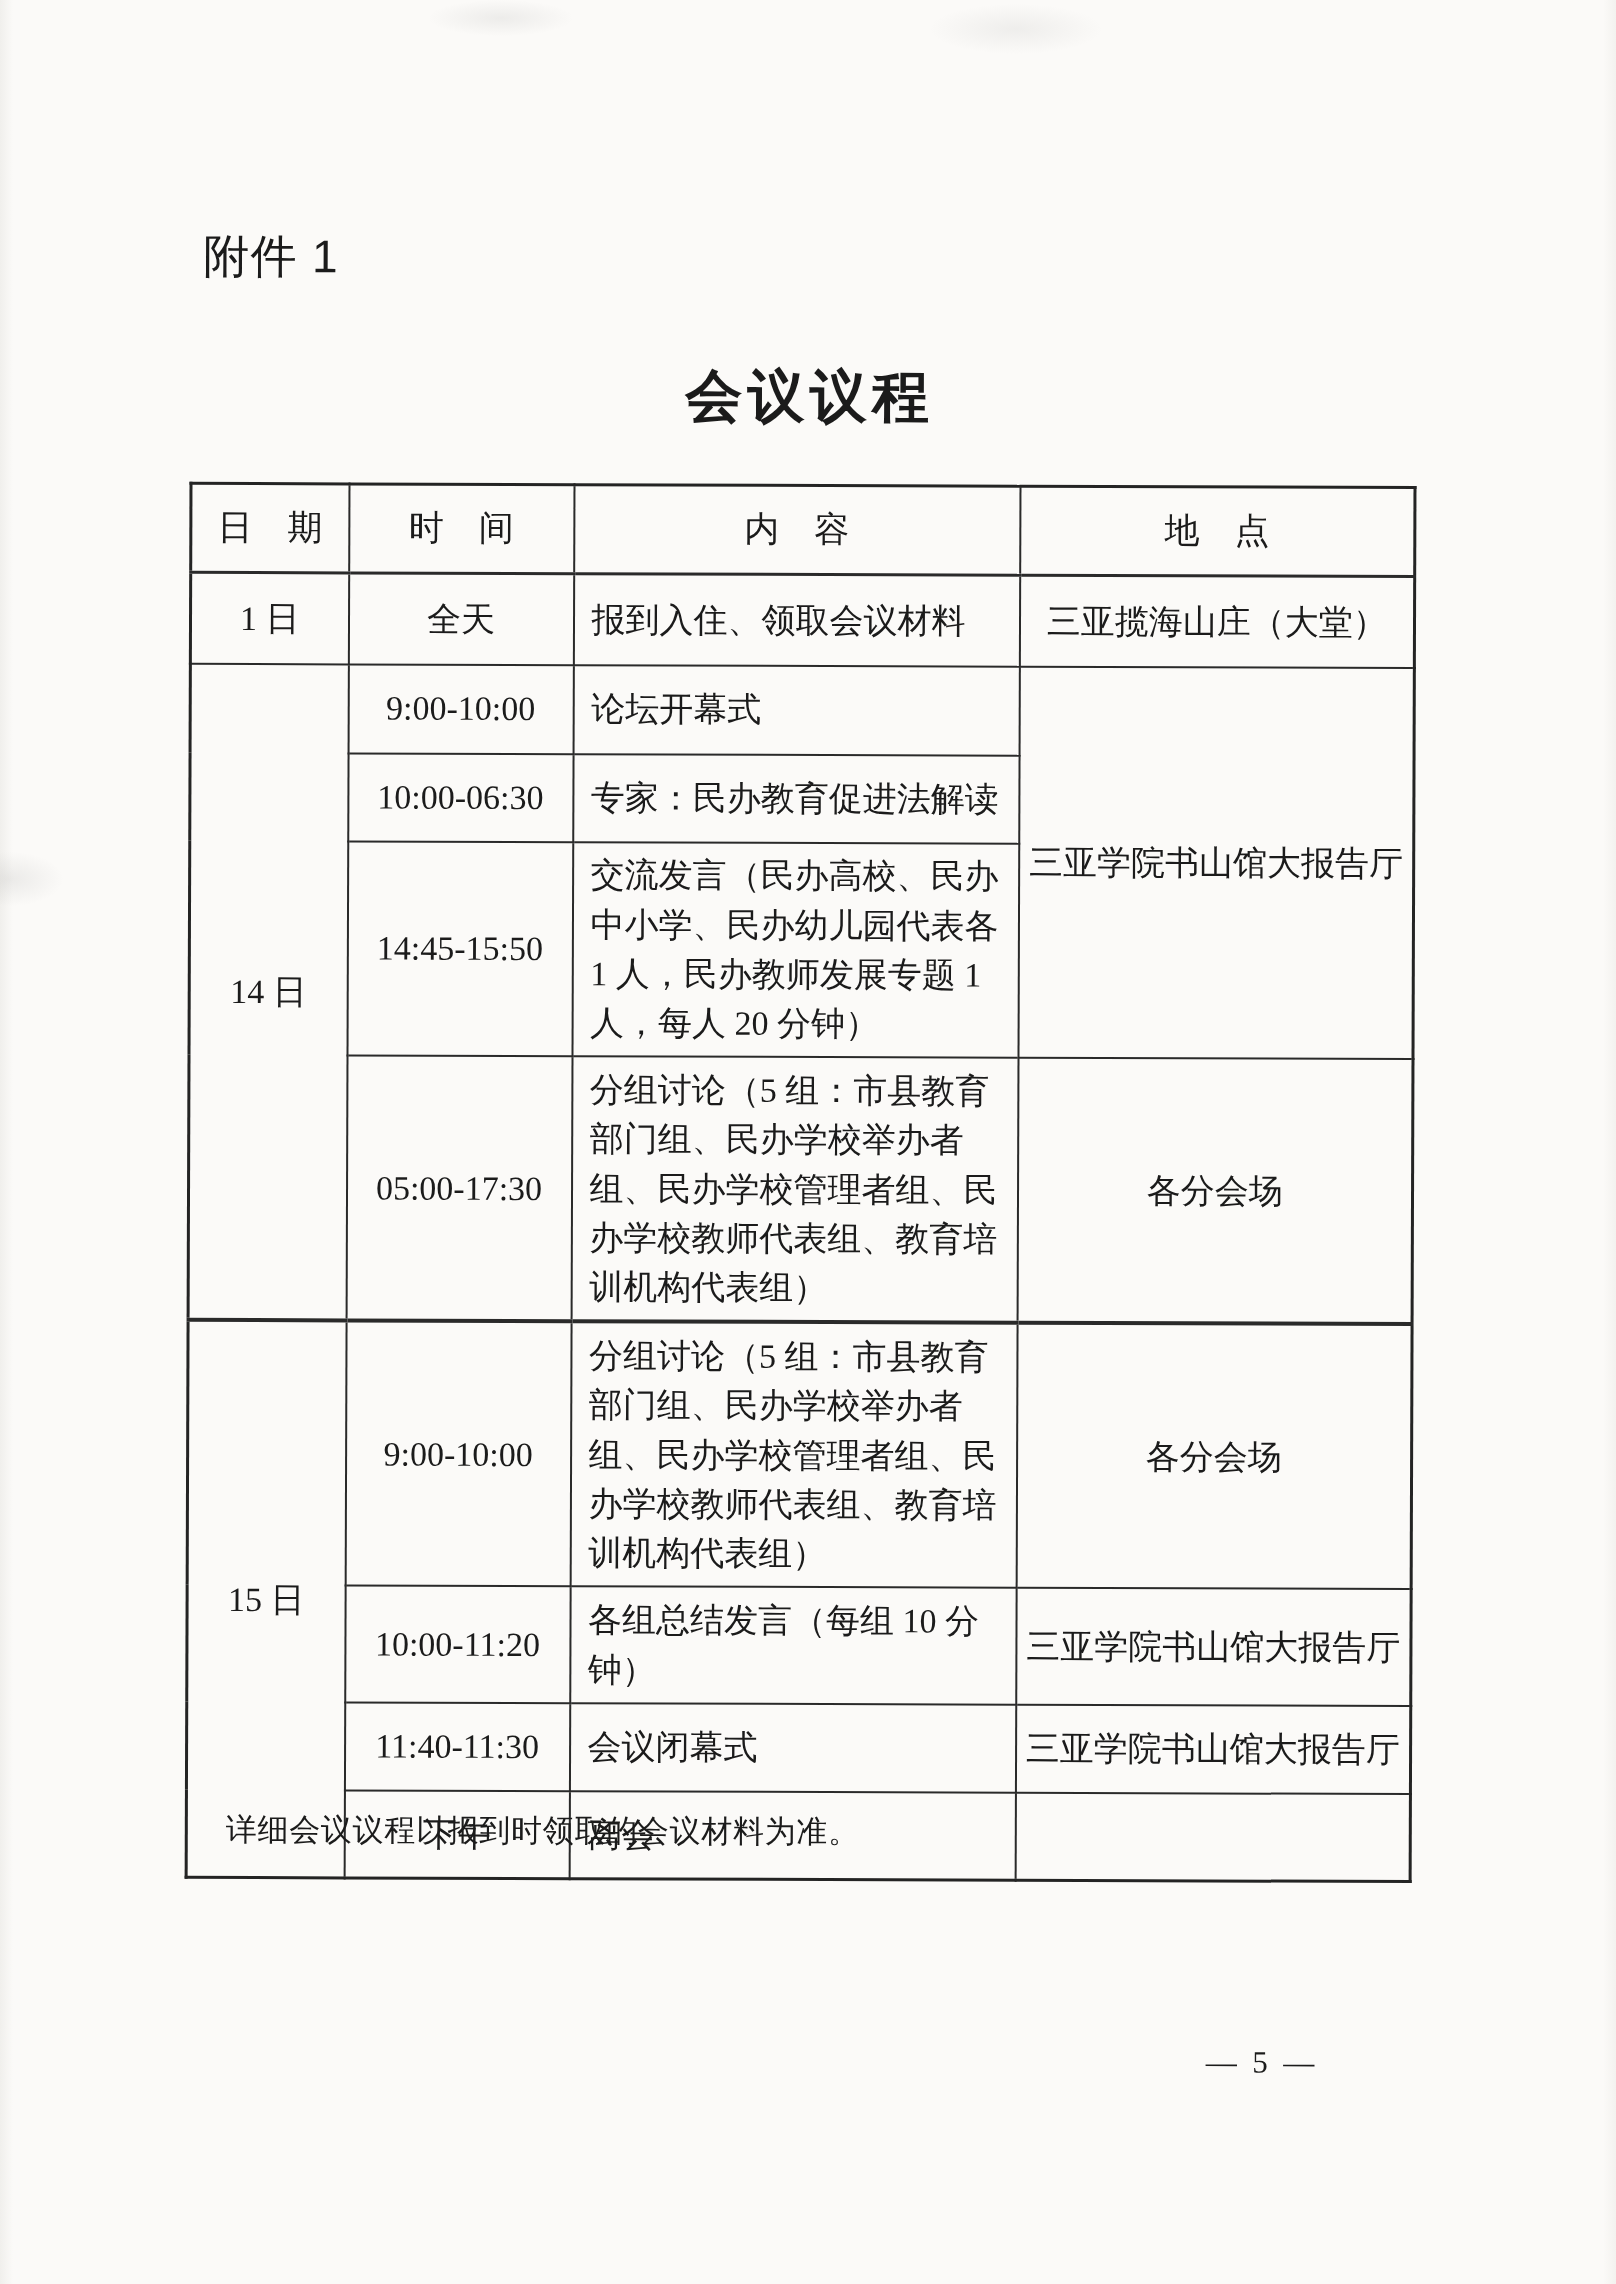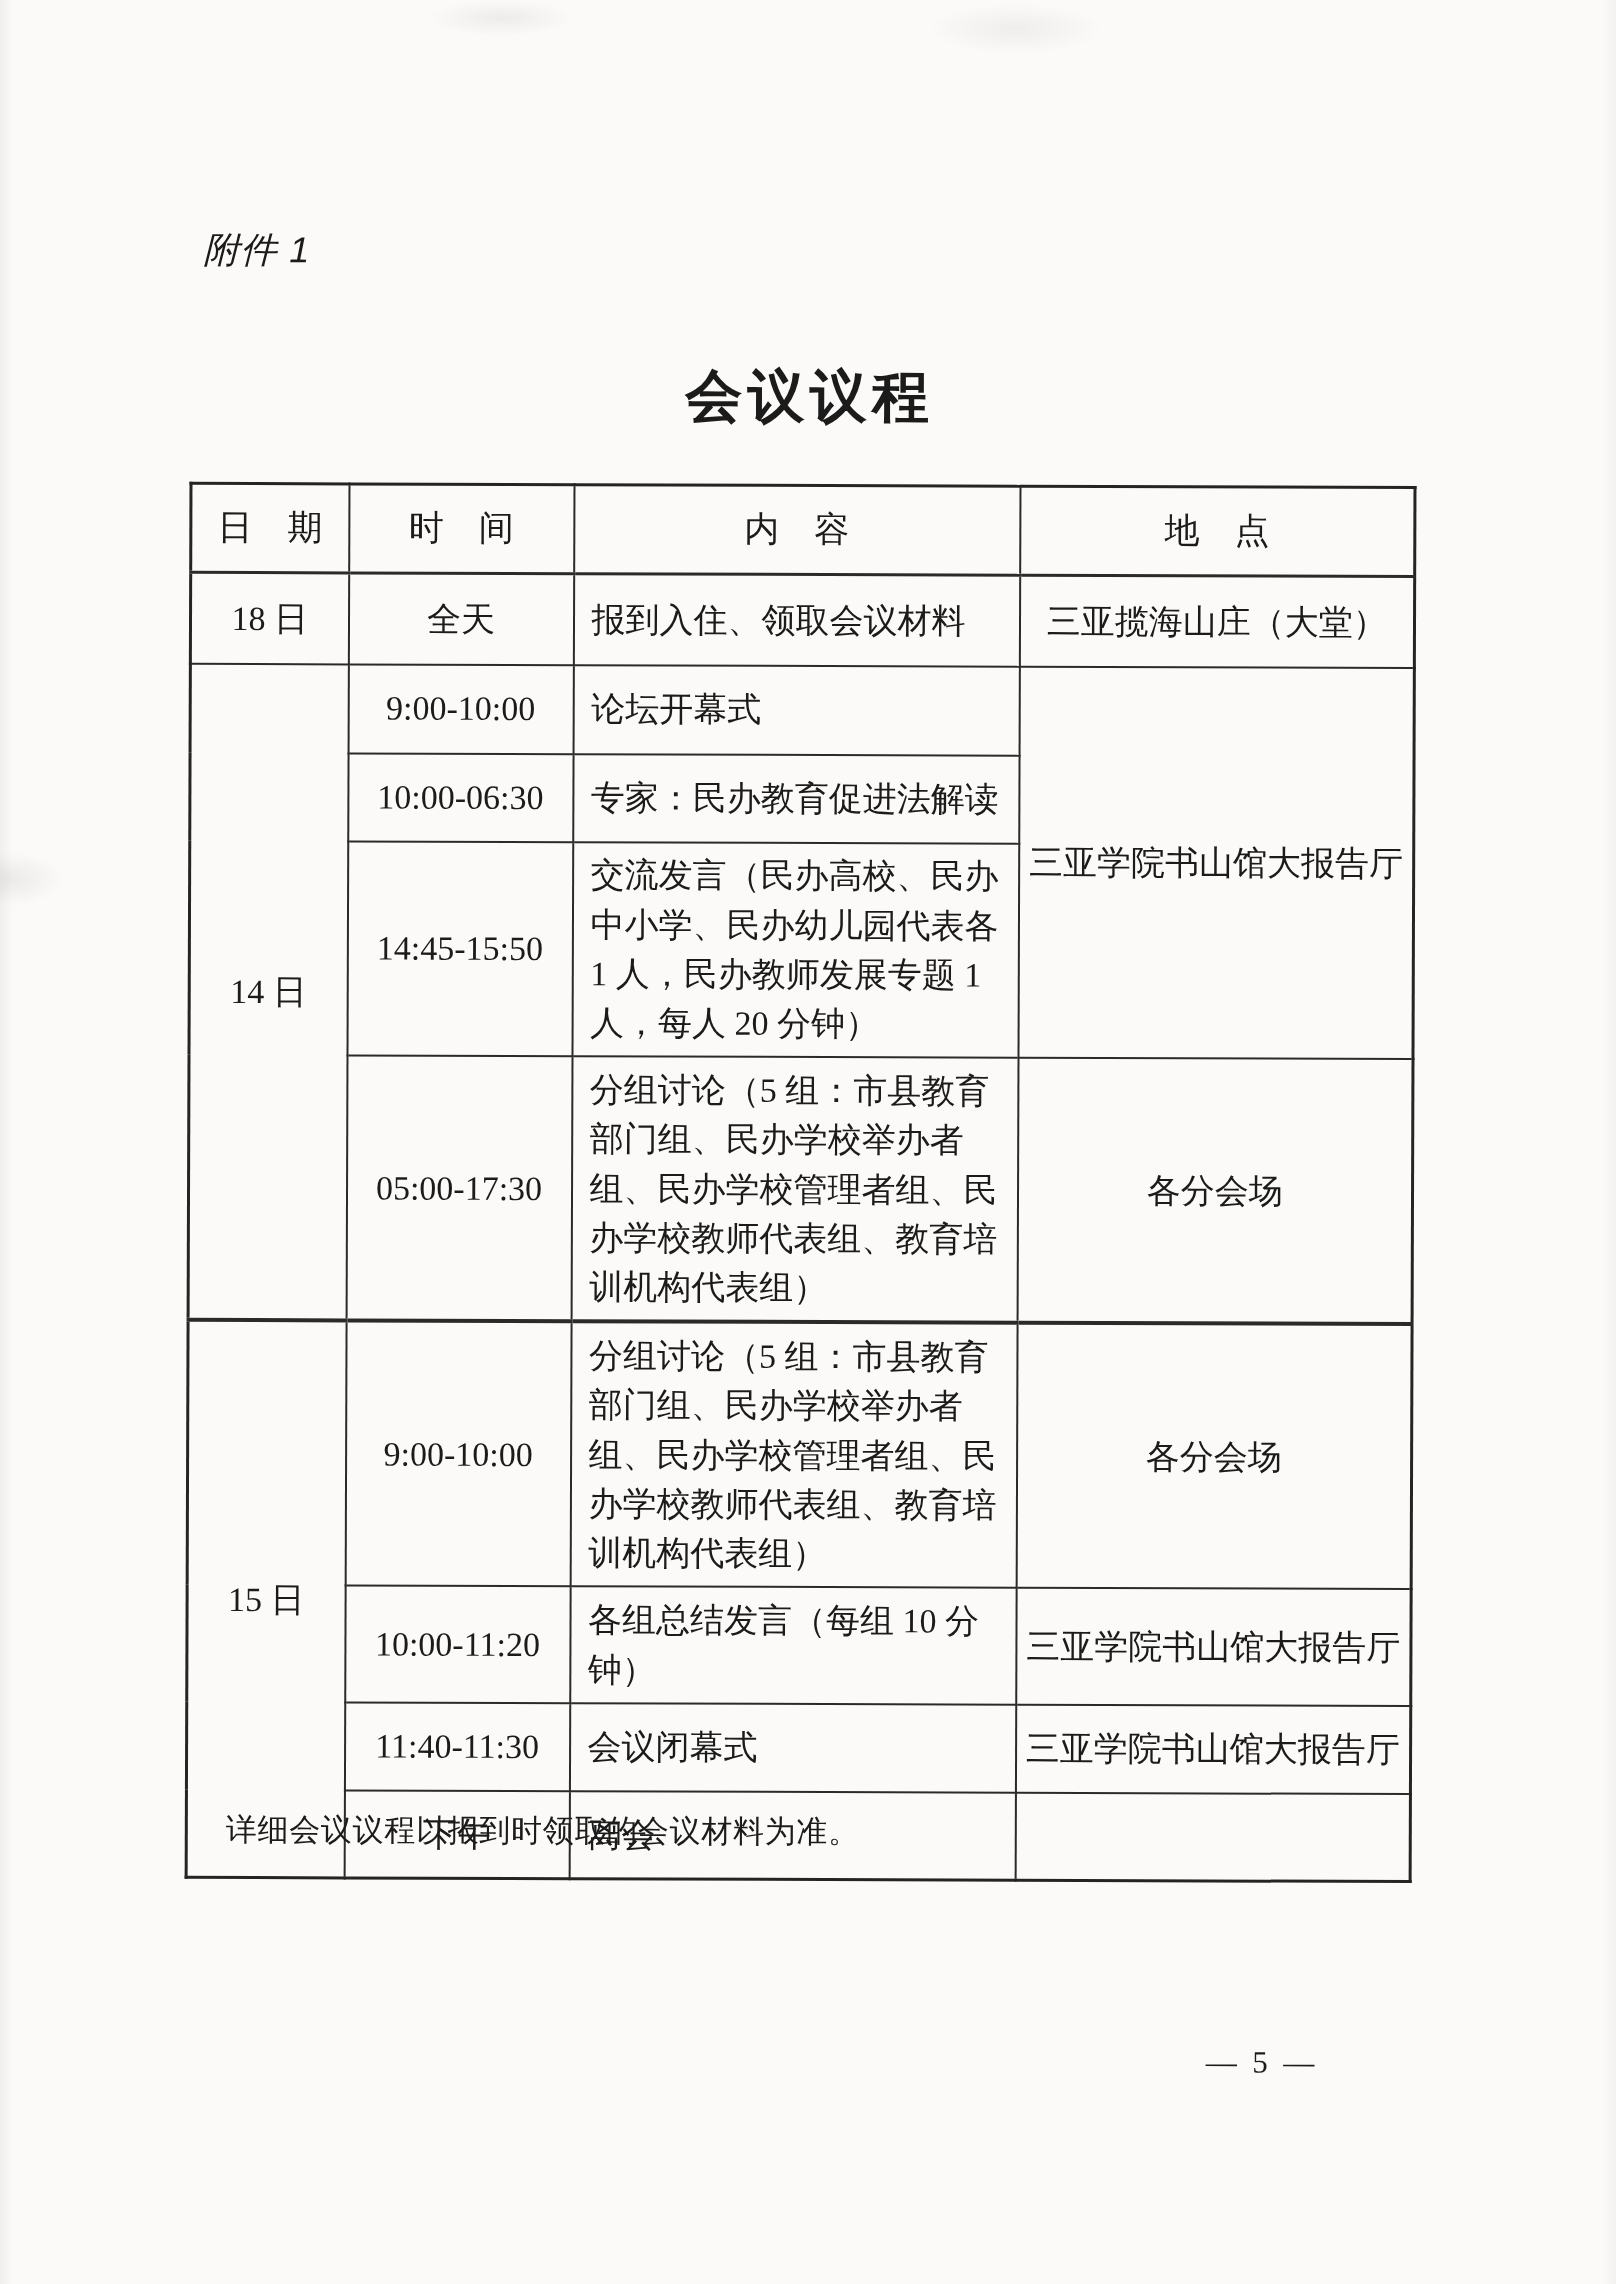--- a/index.html
+++ b/index.html
@@ -15,21 +15,21 @@
       radial-gradient(104px 26px at 501px 18px, rgba(110,110,110,.10), transparent 70%),
       radial-gradient(124px 36px at 1016px 29px, rgba(110,110,110,.09), transparent 70%),
       radial-gradient(78px 39px at 9px 879px, rgba(90,90,90,.10), transparent 70%),
       linear-gradient(90deg,#f0efec 0px,#fbfaf8 13px,#fbfaf8 1603px,#f3f2ef 1616px);
   }
   .sheet{position:absolute;left:0;top:0;right:0;bottom:0;transform:rotate(0.2deg);transform-origin:50% 40%;}
 
   .attachment{
     position:absolute;left:201px;top:228px;
     font-family:"Liberation Sans","DejaVu Sans",sans-serif;
-    font-size:36px;letter-spacing:1.3px;font-style:italic;
+    font-size:46px;letter-spacing:1.3px;
   }
   .doc-title{
     position:absolute;left:0;right:0;top:359px;
     text-align:center;font-size:57px;font-weight:700;letter-spacing:5.2px;
   }
 
   table.agenda{
     position:absolute;left:188px;top:484px;
     width:1223px;table-layout:fixed;border-collapse:collapse;
     font-size:34px;line-height:1.45;
@@ -89,21 +89,21 @@
       <thead>
         <tr class="rh">
           <th>日　期</th>
           <th>时　间</th>
           <th>内　容</th>
           <th>地　点</th>
         </tr>
       </thead>
       <tbody>
         <tr class="r0">
-          <td class="c">18 日</td>
+          <td class="c">1 日</td>
           <td class="c">全天</td>
           <td class="l">报到入住、领取会议材料</td>
           <td class="c">三亚揽海山庄（大堂）</td>
         </tr>
         <tr class="r1">
           <td class="c" rowspan="4">14 日</td>
           <td class="c">9:00-10:00</td>
           <td class="l">论坛开幕式</td>
           <td class="c" rowspan="3">三亚学院书山馆大报告厅</td>
         </tr>

